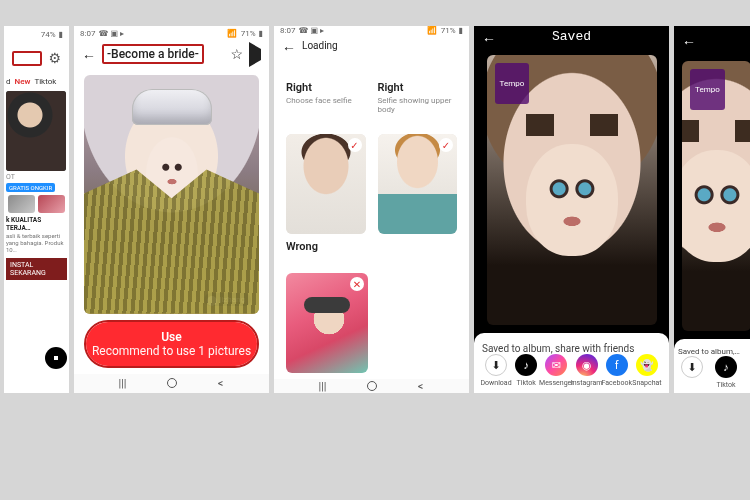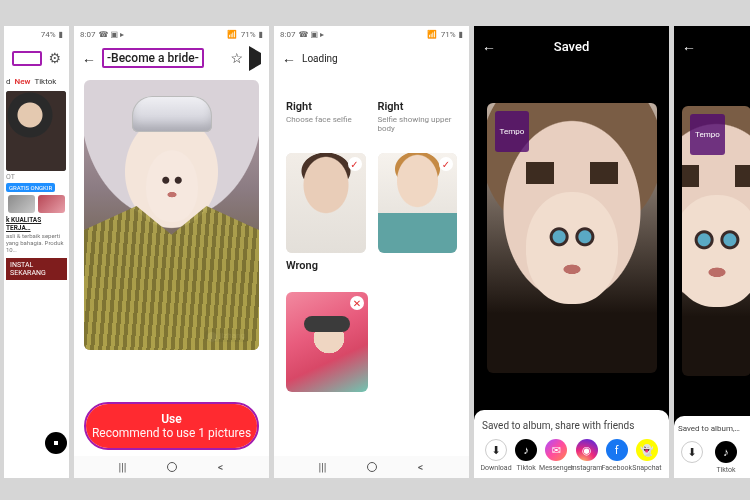--- a/index.html
+++ b/index.html
@@ -10,21 +10,21 @@
     height: 500px;
     overflow: hidden;
     display: flex;
     align-items: flex-start;
     padding-top: 26px;
     gap: 5px;
     padding-left: 4px;
   }
   .phone {
     background: #fff;
-    height: 452px;
+    height: 367px;
     position: relative;
     font-size: 10px;
     color: #222;
     overflow: hidden;
     display: flex;
     flex-direction: column;
     flex-shrink: 0;
   }
   .phone.p1 { width: 65px; }
   .phone.p2 { width: 195px; }
@@ -66,21 +66,21 @@
     display: flex;
     align-items: center;
     padding: 0 8px;
     gap: 6px;
     background:#fff;
   }
   .flex-grow { flex:1; }
 
   
   .hl {
-    border: 2px solid #a21caf;
+    border: 2px solid #b91c1c;
     border-radius: 2px;
     position: relative;
   }
 
   
   .p1 .gear { font-size:14px; color:#555; margin-left:auto; }
   .p1 .banner-groups {
     background: linear-gradient(135deg,#2f89ff,#1d6fe0);
     color:#fff;
     padding:8px 4px;
@@ -98,21 +98,21 @@
   .p1 .thumb::after{content:"";position:absolute;inset:0;background:
     radial-gradient(circle at 40% 30%, #e4c9b0 0 12px, transparent 13px),
     radial-gradient(circle at 40% 30%, #2a2a2a 0 22px, transparent 23px),
     #3a2e2b;}
   .p1 .cat{ font-size:7px; color:#888; padding-left:2px;}
   .p1 .promo{ padding:2px 2px; font-size:7px; }
   .p1 .badge-ongkir{ background:#1e8fff; color:#fff; padding:1px 3px; border-radius:2px; font-size:6px; display:inline-block;}
   .p1 .shoes{ display:flex; gap:3px; padding:3px 2px;}
   .p1 .shoe{ width:28px; height:18px; background:linear-gradient(135deg,#8b8b8b,#c9c9c9); border-radius:3px;}
   .p1 .shoe.red{ background:linear-gradient(135deg,#b74755,#e8a0aa);}
-  .p1 .promo-title{ font-size:6.5px; font-weight:700; color:#222;text-decoration:underline;}
+  .p1 .promo-title{ font-size:6.5px; font-weight:700; color:#222;}
   .p1 .promo-text{ font-size:6px; color:#777; line-height:1.2;}
   .p1 .instal{ background:#7f1d1d; color:#fff; font-size:7px; padding:3px 4px; margin-top:4px;}
   .p1 .tiktok-float{ position:absolute; bottom:24px; right:2px; width:22px; height:22px; background:#000; border-radius:50%; display:flex; align-items:center; justify-content:center;}
   .p1 .tiktok-float::after{content:"";width:10px;height:10px;border-radius:50%;background:radial-gradient(#fff 30%,transparent 31%);}
 
   
   .p2 .title{ font-size:12px; font-weight:500; color:#222; }
   .p2 .bride-preview{
     margin:6px 10px;
     height:270px;
@@ -217,21 +217,21 @@
     width:120px;height:22px;
     background:
       linear-gradient(90deg,transparent 0 12%,#3d2c20 12% 35%,transparent 35% 65%,#3d2c20 65% 88%,transparent 88%);
     border-radius:12px;
   }
   .pdark .tempo-tag{position:absolute;top:8px;left:8px;font-size:8px;color:#fff;background:rgba(80,10,110,.8);padding:16px 5px;border-radius:3px;}
   .pdark .share-panel{
     background:#fff; border-radius:10px 10px 0 0;
     padding:10px 8px 6px; color:#222;
   }
-  .pdark .share-title{font-size:10px;color:#444;margin-bottom:8px;}
+  .pdark .share-title{font-size:10px;color:#444;margin-bottom:0;}
   .pdark .share-row{display:flex;justify-content:space-between;}
   .pdark .share-item{display:flex;flex-direction:column;align-items:center;font-size:7px;color:#555;gap:3px;width:28px;}
   .pdark .shic{width:22px;height:22px;border-radius:50%;display:flex;align-items:center;justify-content:center;font-size:11px;color:#fff;}
   .shic.dl{background:#fff;border:1px solid #ccc;color:#222;}
   .shic.tt{background:#000;}
   .shic.ms{background:linear-gradient(135deg,#aa4cff,#ff4ca0,#ff844c);}
   .shic.ig{background:radial-gradient(circle at 30% 110%,#fec564 0%,#ee2a7b 45%,#6228d7 90%);}
   .shic.fb{background:#1877f2;}
   .shic.sc{background:#fffc00;color:#fff;}
 
@@ -359,21 +359,21 @@
     <span class="navbtn">
         <span class="circle"></span>
       </span>
     <span class="navbtn">&lt;</span>
   </div>
 </div>
 
 <div class="phone p4 pdark">
   <div class="appbar">
     <span class="ic-back"></span>
-    <span class="flex-grow" style="text-align:center;"><span class="title">Saved</span></span>
+    <span class="flex-grow" style="text-align:center;font-family:Liberation Mono, monospace;"><span class="title">Saved</span></span>
     <span style="width:14px;"></span>
   </div>
   <div class="preview-wrap">
     <div class="preview">
       <div class="tempo-tag">Tempo</div>
     </div>
   </div>
   <div class="share-panel">
     <div class="share-title">Saved to album, share with friends</div>
     <div class="share-row">

